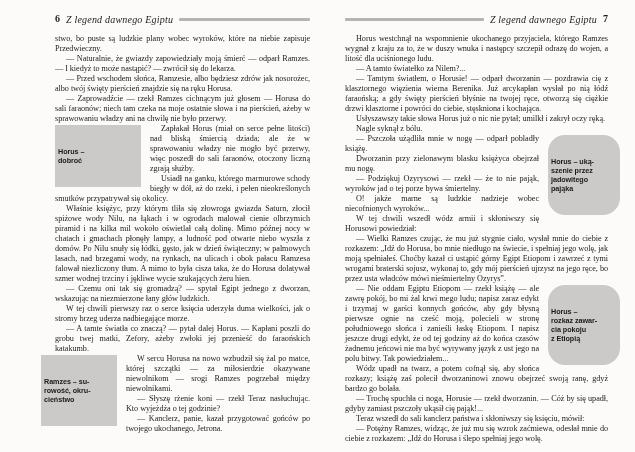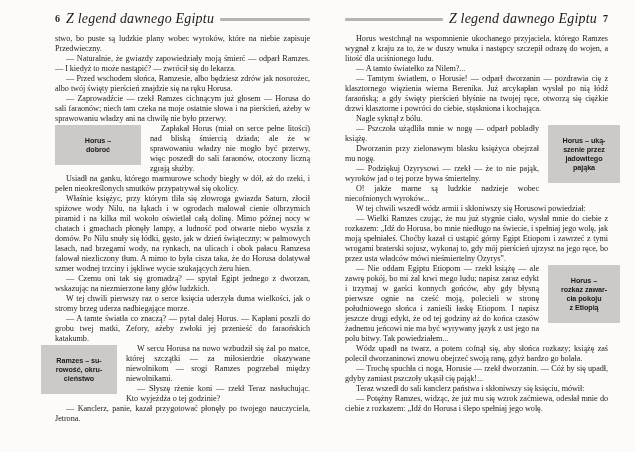--- a/index.html
+++ b/index.html
@@ -8,39 +8,39 @@
     background:#efefed;
     font-family:"Liberation Serif", serif;
     color:#1e1c1a;
   }
   .spread{display:flex;width:635px;height:452px;background:#fcfbf9;}
   .page{box-sizing:border-box;height:452px;overflow:hidden;position:relative;}
   .page-left{width:318px;padding:13px 8px 0 55px;}
   .page-right{width:317px;padding:13px 27px 0 27px;}
   .pg-header{display:flex;align-items:center;gap:6px;height:12px;margin-bottom:9px;}
   .pagenum{font-weight:bold;font-size:10px;line-height:10px;}
-  .running-title{font-style:italic;font-size:14px;white-space:nowrap;letter-spacing:.2px;}
+  .running-title{font-style:italic;font-size:10px;white-space:nowrap;letter-spacing:.2px;}
   .rule{flex:1;height:3px;background:#b5b4b2;border-radius:1px;}
   .body-text{text-align:justify;}
   .para{
     margin:0;font-size:8.2px;line-height:10px;text-align:justify;
     letter-spacing:-0.05px;
   }
   .indent{text-indent:11px;}
   .noindent{text-indent:0;}
   .note{
-    display:block;white-space:pre-line;text-align:center;
+    display:block;white-space:pre-line;
     font-family:"Liberation Sans", sans-serif;
     font-weight:bold;font-size:7.2px;line-height:9px;
     background:#cbcac8;color:#1b1a18;
-    padding:11px 3px;text-indent:0;
+    padding:22px 3px;text-indent:0;
   }
   .note-left{float:left;width:80px;margin:1px 9px 2px 0;}
   .note-left.hang{width:70px;margin-left:-14px;}
-  .note-right{float:right;width:66px;margin:1px -12px 2px 9px;}
+  .note-right{float:right;width:66px;margin:1px -12px 2px 9px;border-radius:17px;}
 </style>
 </head>
 <body>
 
 <div class="spread">
 
   <div class="page page-left">
     <div class="pg-header">
       <span class="pagenum">6</span>
       <span class="running-title">Z legend dawnego Egiptu</span>
@@ -55,34 +55,35 @@
 dobroć</span><span>Zapłakał Horus (miał on serce pełne litości) nad bliską śmiercią dziada; ale że w sprawowaniu władzy nie mogło być przerwy, więc poszedł do sali faraonów, otoczony liczną zgrają służby.</span></p>
       <p class="para indent">Usiadł na ganku, którego marmurowe schody biegły w dół, aż do rzeki, i pełen nieokreślonych smutków przypatrywał się okolicy.</p>
       <p class="para indent">Właśnie księżyc, przy którym tliła się złowroga gwiazda Saturn, złocił spiżowe wody Nilu, na łąkach i w ogrodach malował cienie olbrzymich piramid i na kilka mil wokoło oświetlał całą dolinę. Mimo późnej nocy w chatach i gmachach płonęły lampy, a ludność pod otwarte niebo wyszła z domów. Po Nilu snuły się łódki, gęsto, jak w dzień świąteczny; w palmowych lasach, nad brzegami wody, na rynkach, na ulicach i obok pałacu Ramzesa falował niezliczony tłum. A mimo to była cisza taka, że do Horusa dolatywał szmer wodnej trzciny i jękliwe wycie szukających żeru hien.</p>
       <p class="para indent">— Czemu oni tak się gromadzą? — spytał Egipt jednego z dworzan, wskazując na niezmierzone łany głów ludzkich.</p>
       <p class="para indent">W tej chwili pierwszy raz o serce księcia uderzyła duma wielkości, jak o stromy brzeg uderza nadbiegające morze.</p>
       <p class="para indent">— A tamte światła co znaczą? — pytał dalej Horus. — Kapłani poszli do grobu twej matki, Zefory, ażeby zwłoki jej przenieść do faraońskich katakumb.</p>
       <p class="para indent"><span class="note note-left hang">Ramzes – su-
 rowość, okru-
 cieństwo</span><span>W sercu Horusa na nowo wzbudził się żal po matce, której szczątki — za miłosierdzie okazywane niewolnikom — srogi Ramzes pogrzebał między niewolnikami.</span></p>
       <p class="para indent">— Słyszę rżenie koni — rzekł Teraz nasłuchując. Kto wyjeżdża o tej godzinie?</p>
-      <p class="para indent">— Kanclerz, panie, kazał przygotować płonęły po twojego nauczyciela, Jetrona.</p>
+      <p class="para indent">— Kanclerz, panie, kazał przygotować gońców po twojego ukochanego, Jetrona.</p>
     </div>
   </div>
 
   <div class="page page-right">
     <div class="pg-header">
       <span class="rule"></span>
       <span class="running-title">Z legend dawnego Egiptu</span>
       <span class="pagenum">7</span>
     </div>
     <div class="body-text">
       <p class="para indent">Horus westchnął na wspomnienie ukochanego przyjaciela, którego Ramzes wygnał z kraju za to, że w duszy wnuka i następcy szczepił odrazę do wojen, a litość dla uciśnionego ludu.</p>
       <p class="para indent">— A tamto światełko za Nilem?...</p>
       <p class="para indent">— Tamtym światłem, o Horusie! — odparł dworzanin — pozdrawia cię z klasztornego więzienia wierna Berenika. Już arcykapłan wysłał po nią łódź faraońską; a gdy święty pierścień błyśnie na twojej ręce, otworzą się ciężkie drzwi klasztorne i powróci do ciebie, stęskniona i kochająca.</p>
+      <p class="para indent">Usłyszawszy takie słowa Horus już o nic nie pytał; umilkł i zakrył oczy ręką.</p>
       <p class="para indent">Nagle syknął z bólu.</p>
       <p class="para indent"><span class="note note-right">Horus – uką-
 szenie przez
 jadowitego
 pająka</span><span>— Pszczoła użądliła mnie w nogę — odparł pobladły książę.</span></p>
       <p class="para indent">Dworzanin przy zielonawym blasku księżyca obejrzał mu nogę.</p>
       <p class="para indent">— Podziękuj Ozyrysowi — rzekł — że to nie pająk, wyroków jad o tej porze bywa śmiertelny.</p>
       <p class="para indent">O! jakże marne są ludzkie nadzieje wobec niecofnionych wyroków...</p>
       <p class="para indent">W tej chwili wszedł wódz armii i skłoniwszy się Horusowi powiedział:</p>
       <p class="para indent">— Wielki Ramzes czując, że mu już stygnie ciało, wysłał mnie do ciebie z rozkazem: „Idź do Horusa, bo mnie niedługo na świecie, i spełniaj jego wolę, jak moją spełniałeś. Choćby kazał ci ustąpić górny Egipt Etiopom i zawrzeć z tymi wrogami braterski sojusz, wykonaj to, gdy mój pierścień ujrzysz na jego ręce, bo przez usta władców mówi nieśmiertelny Ozyrys”.</p>

